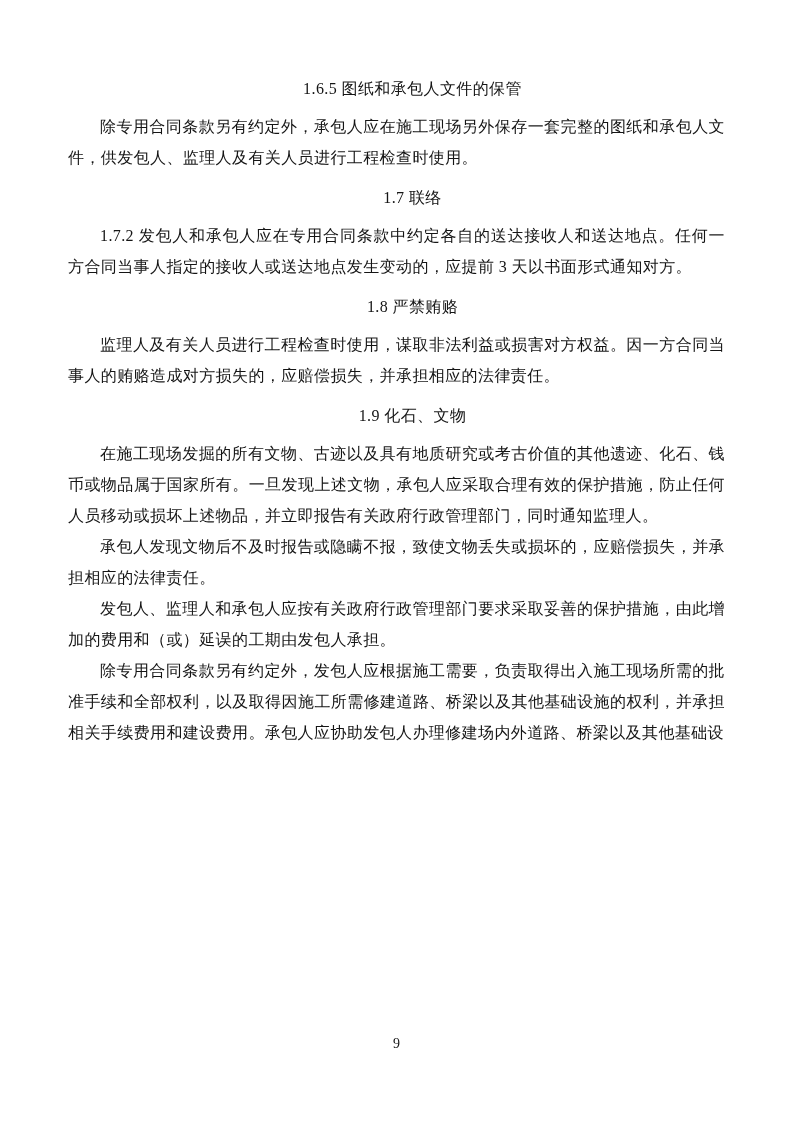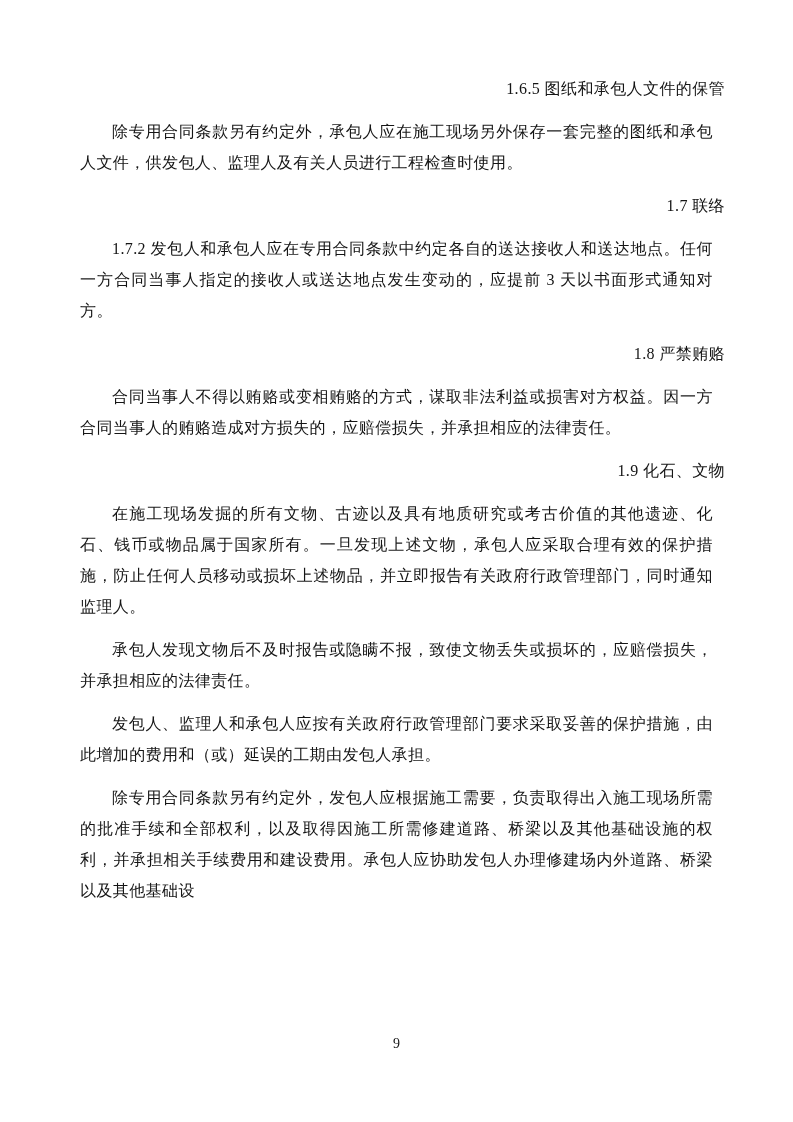--- a/index.html
+++ b/index.html
@@ -15,29 +15,29 @@
     background: #ffffff;
     padding: 64px 68px 0 68px;
     font-family: "Liberation Serif", "DejaVu Serif", serif;
     font-size: 16px;
     line-height: 31px;
     letter-spacing: 0.4px;
     color: #151515;
     overflow: hidden;
   }
   .para {
-    margin: 12px;
+    margin: 0;
     text-indent: 2em;
     text-align: justify;
     text-justify: inter-ideograph;
   }
   .heading {
     margin: 9px 0 7px 0;
     text-indent: 2em;
-    text-align: right;
+    text-align: center;
   }
   .page-number {
     position: absolute;
     top: 1034px;
     left: 0;
     width: 100%;
     text-align: center;
     font-size: 14px;
     line-height: 20px;
     letter-spacing: 0;
@@ -49,21 +49,21 @@
 
 <div class="page">
 
   <p class="heading">1.6.5 图纸和承包人文件的保管</p>
   <p class="para">除专用合同条款另有约定外，承包人应在施工现场另外保存一套完整的图纸和承包人文件，供发包人、监理人及有关人员进行工程检查时使用。</p>
 
   <p class="heading">1.7 联络</p>
   <p class="para">1.7.2 发包人和承包人应在专用合同条款中约定各自的送达接收人和送达地点。任何一方合同当事人指定的接收人或送达地点发生变动的，应提前 3 天以书面形式通知对方。</p>
 
   <p class="heading">1.8 严禁贿赂</p>
-  <p class="para">合同当事人不得以贿赂或变相贿赂的方式，谋取非法利益或损害对方权益。因一方合同当事人的贿赂造成对方损失的，应赔偿损失，并承担相应的法律责任。</p>
+  <p class="para">监理人及有关人员进行工程检查时使用，谋取非法利益或损害对方权益。因一方合同当事人的贿赂造成对方损失的，应赔偿损失，并承担相应的法律责任。</p>
 
   <p class="heading">1.9 化石、文物</p>
   <p class="para">在施工现场发掘的所有文物、古迹以及具有地质研究或考古价值的其他遗迹、化石、钱币或物品属于国家所有。一旦发现上述文物，承包人应采取合理有效的保护措施，防止任何人员移动或损坏上述物品，并立即报告有关政府行政管理部门，同时通知监理人。</p>
   <p class="para">承包人发现文物后不及时报告或隐瞒不报，致使文物丢失或损坏的，应赔偿损失，并承担相应的法律责任。</p>
   <p class="para">发包人、监理人和承包人应按有关政府行政管理部门要求采取妥善的保护措施，由此增加的费用和（或）延误的工期由发包人承担。</p>
 
   <p class="para">除专用合同条款另有约定外，发包人应根据施工需要，负责取得出入施工现场所需的批准手续和全部权利，以及取得因施工所需修建道路、桥梁以及其他基础设施的权利，并承担相关手续费用和建设费用。承包人应协助发包人办理修建场内外道路、桥梁以及其他基础设</p>
 
   <div class="page-number">9</div>
 </div>

